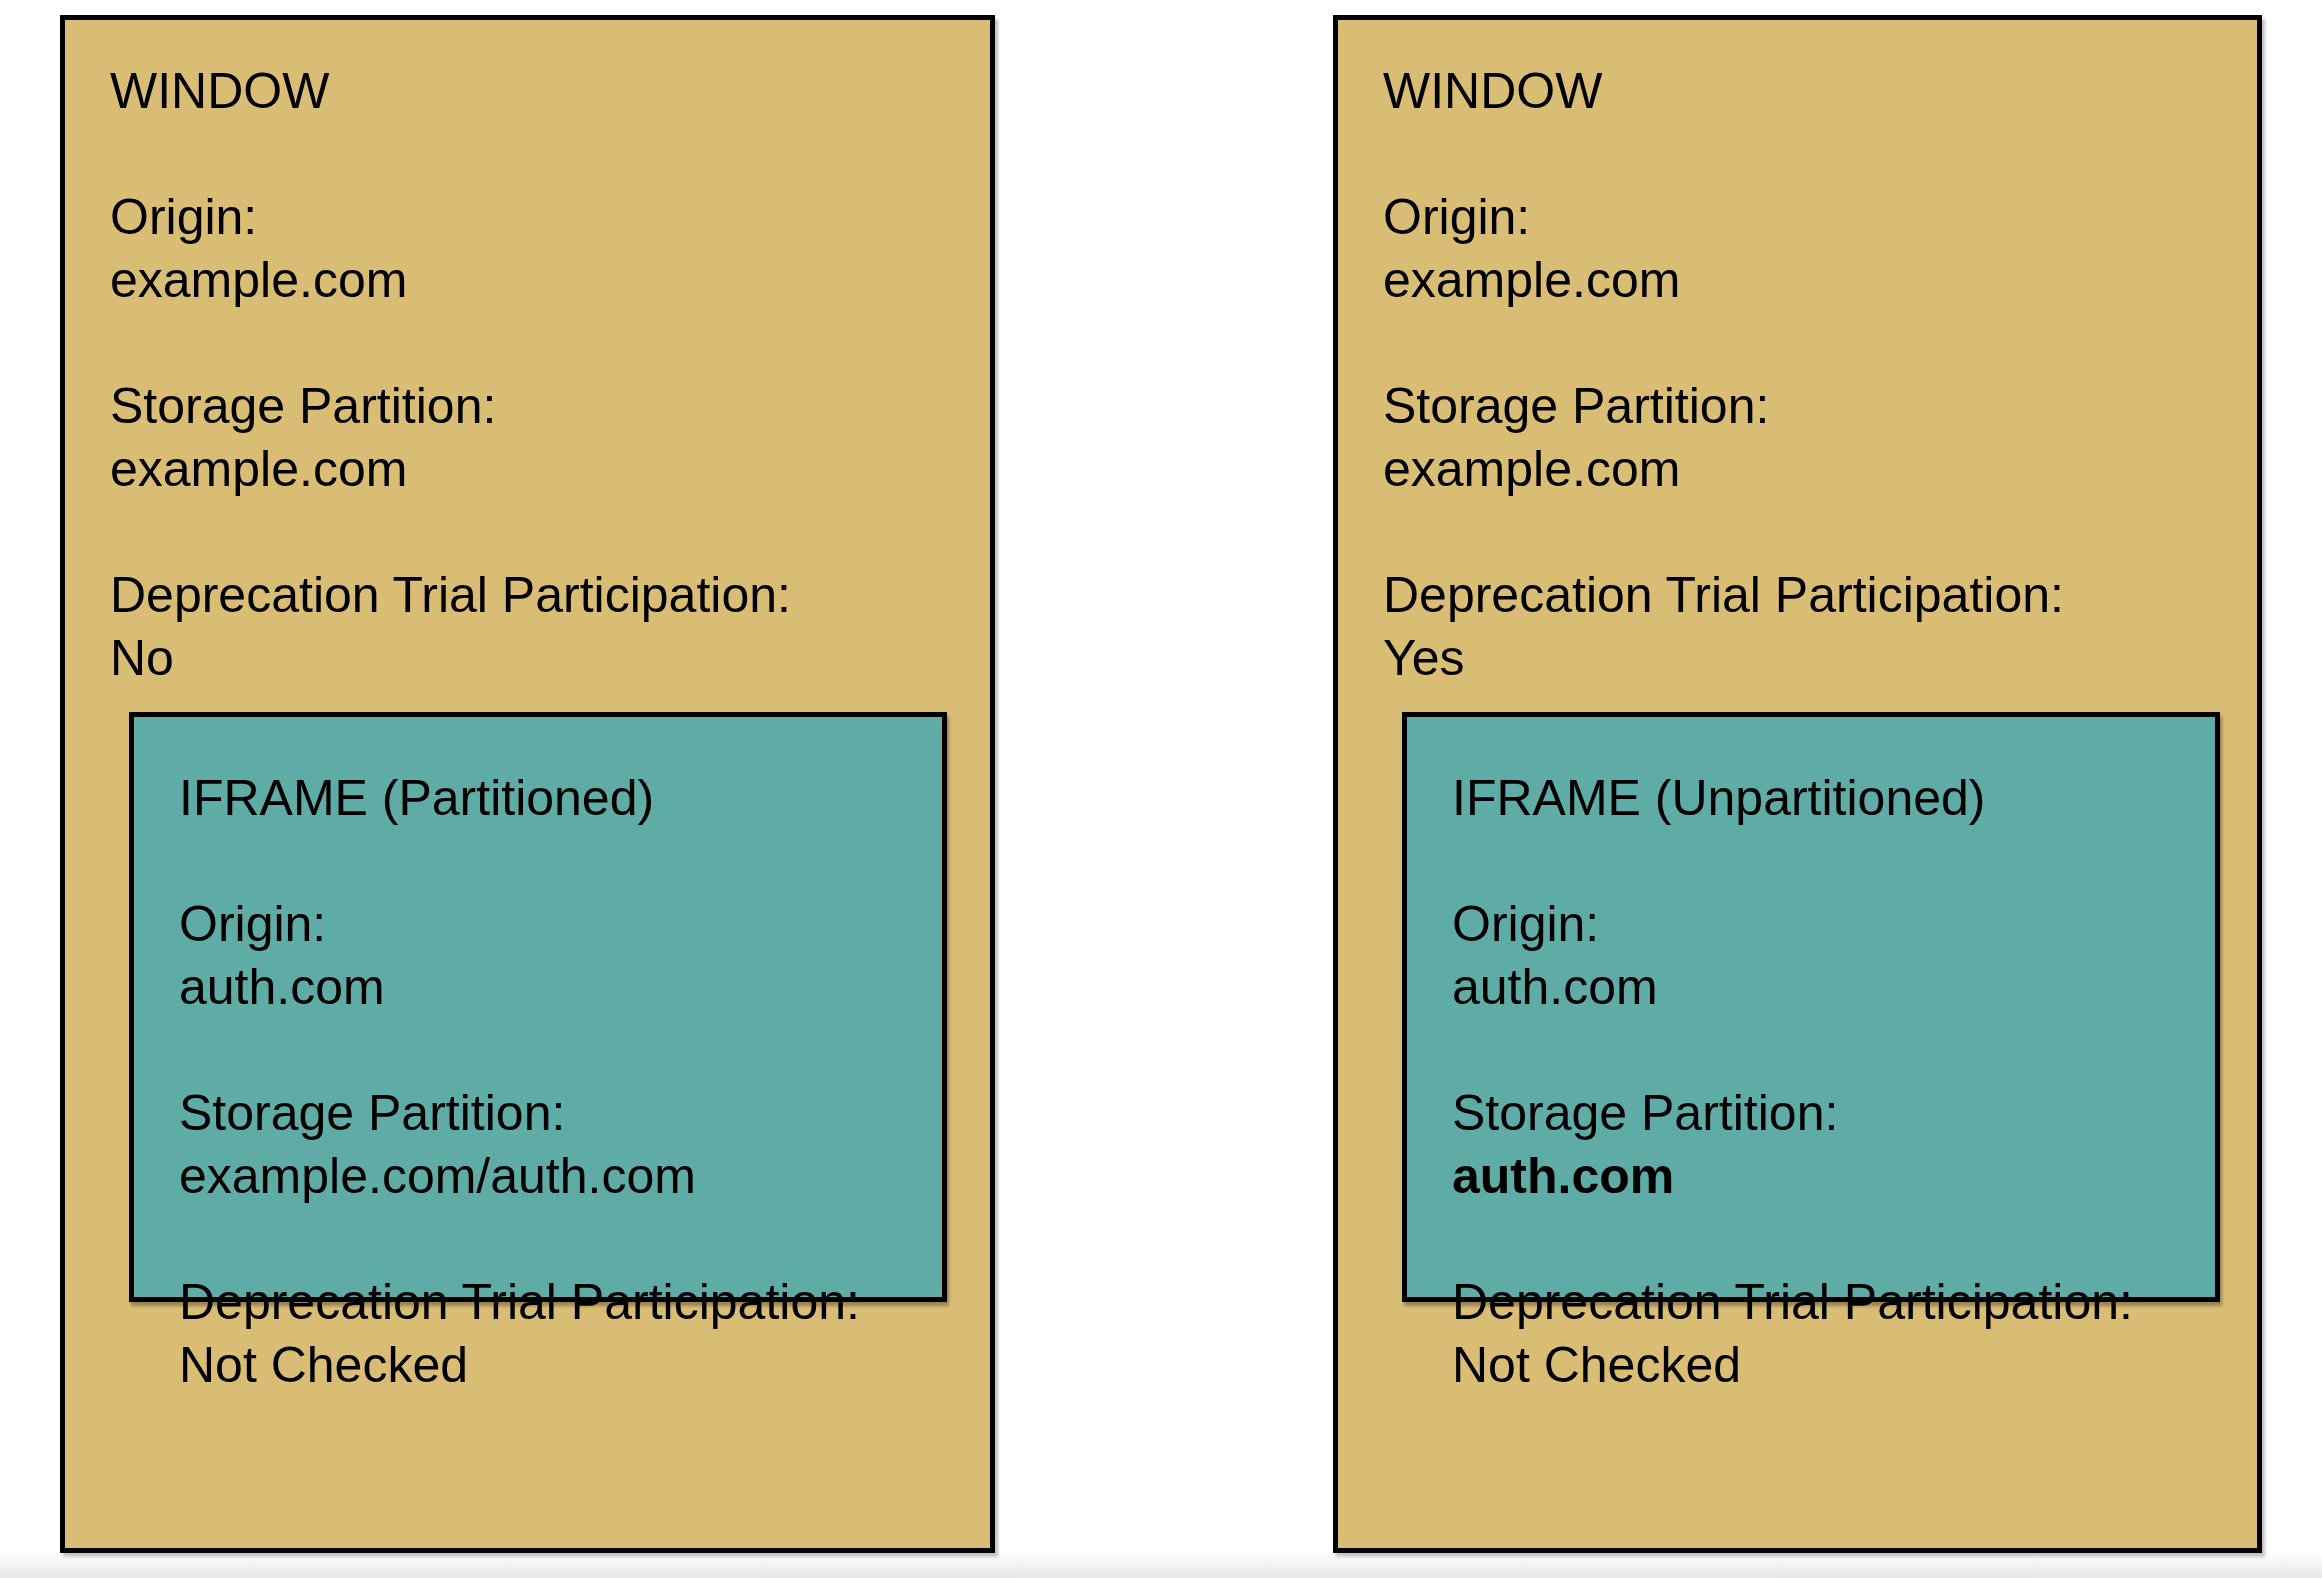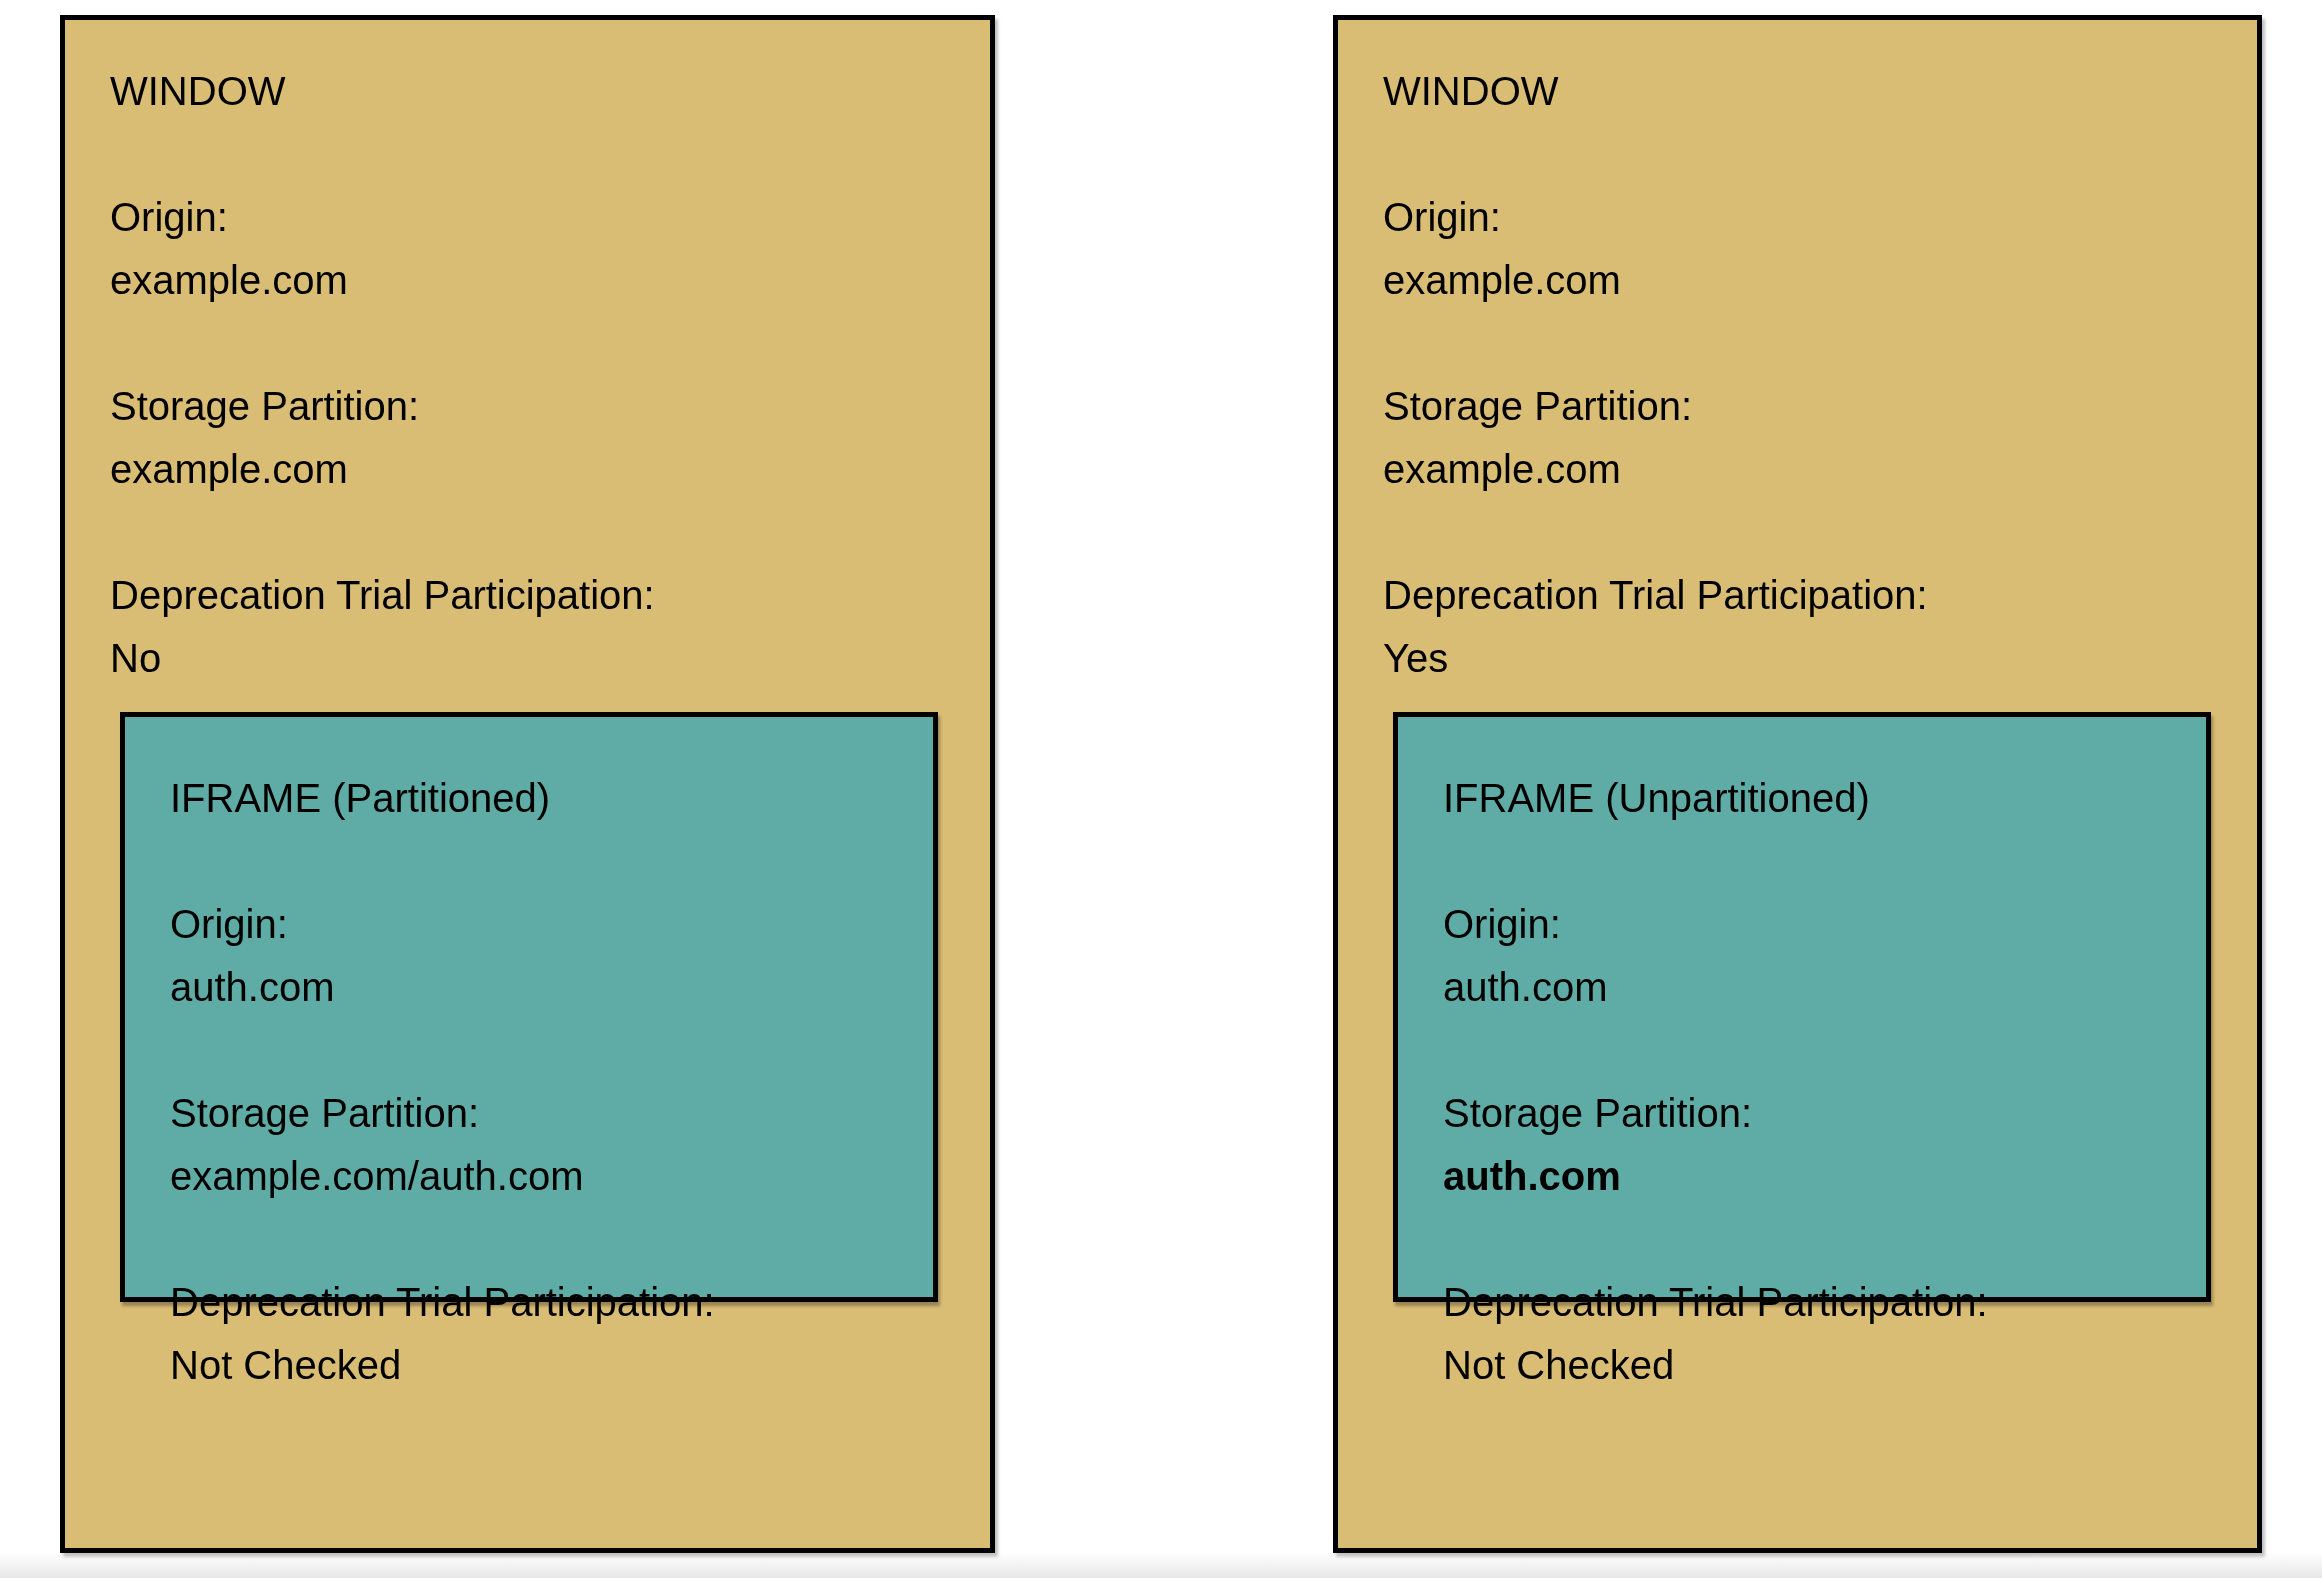--- a/index.html
+++ b/index.html
@@ -16,35 +16,35 @@
     color: #000000;
   }
   .window-box {
     position: absolute;
     top: 15px;
     height: 1538px;
     box-sizing: border-box;
     border: 5px solid #000000;
     background: #dabd75;
     padding: 40px 45px 0 45px;
-    font-size: 40px;
+    font-size: 50px;
     line-height: 63px;
     box-shadow: 3px 4px 3px rgba(0,0,0,0.25);
   }
   .window-box.left  { left: 60px;   width: 935px; }
   .window-box.right { left: 1333px; width: 929px; }
 
   .block + .block { margin-top: 63px; }
   .line { white-space: nowrap; }
   .panel-title { margin-bottom: 63px; }
 
   .iframe-box {
     box-sizing: border-box;
     margin-top: 22px;
-    margin-left: 10px;
+    margin-left: 19px;
     width: 818px;
     height: 590px;
     border: 5px solid #000000;
     background: #5eaca5;
     padding: 50px 40px 0 45px;
     box-shadow: 2px 4px 3px rgba(0,0,0,0.3);
   }
 
   .page-floor {
     position: absolute;

